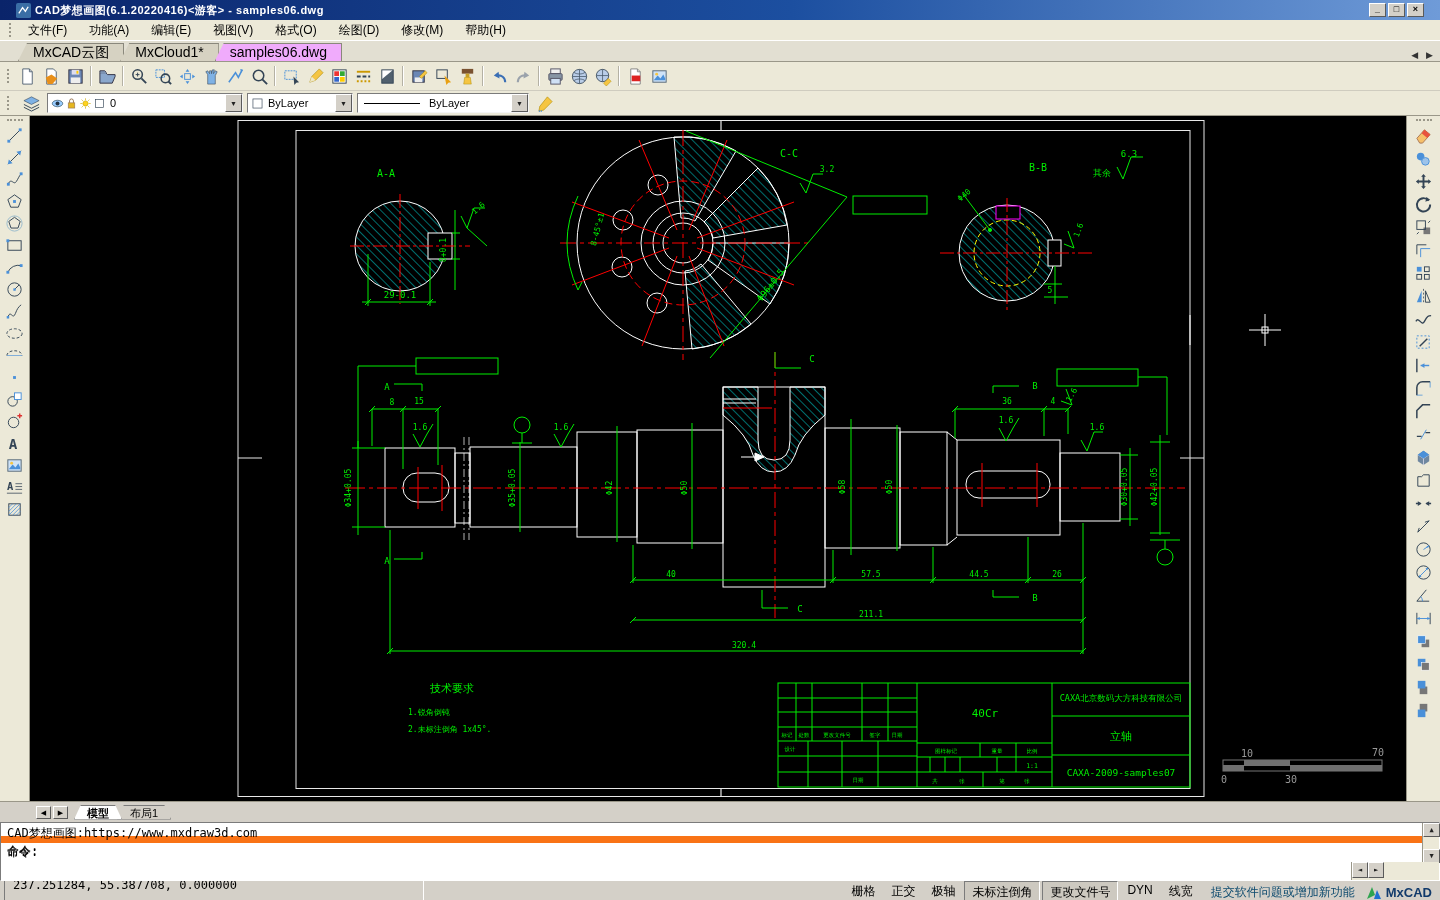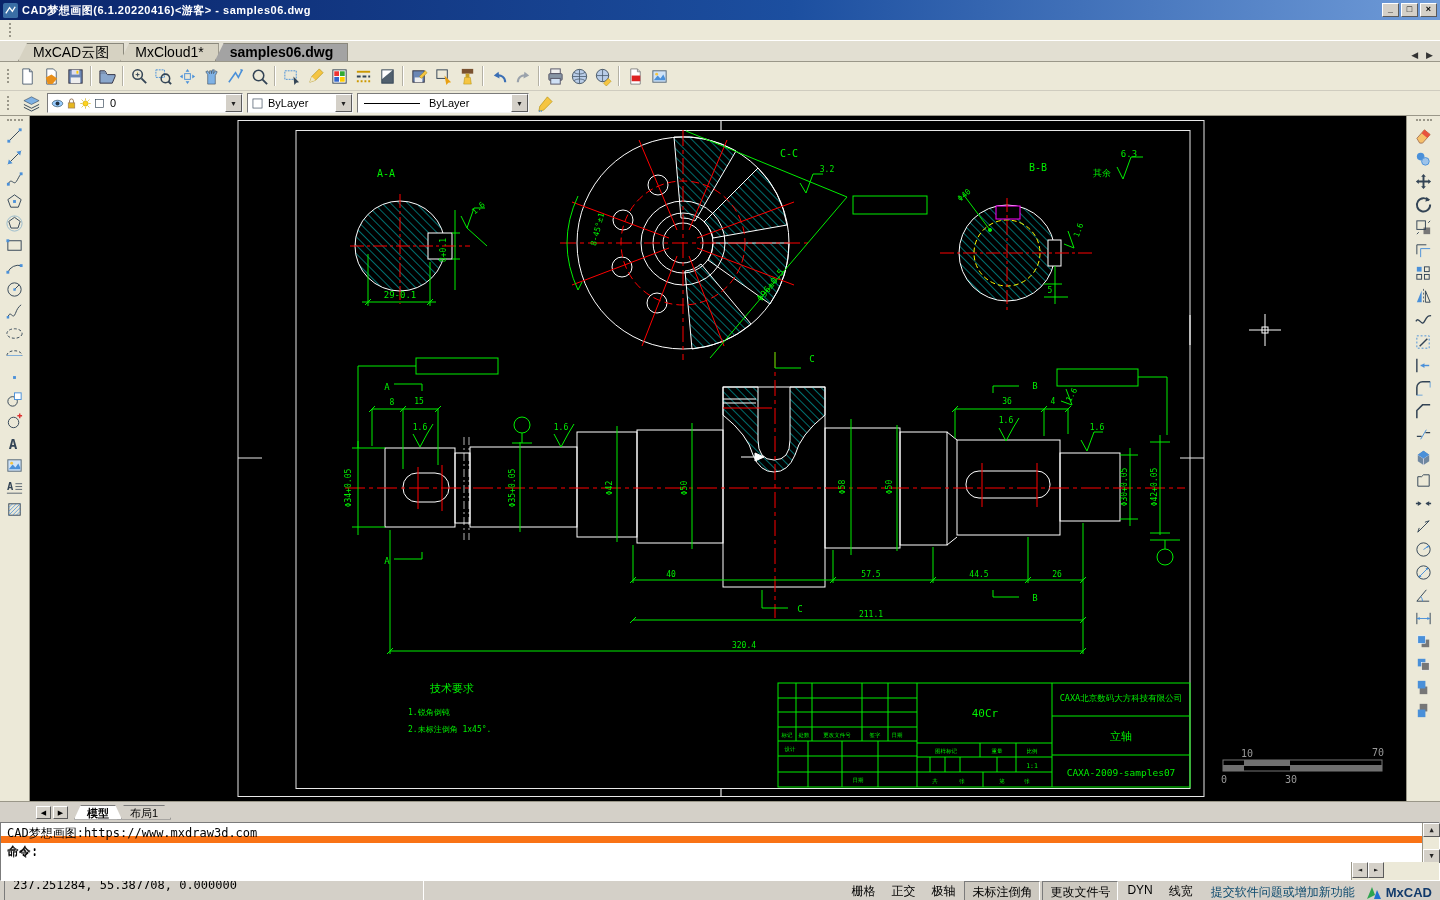--- a/index.html
+++ b/index.html
@@ -1,34 +1,34 @@
 <!DOCTYPE html>
 <html><head>
 <meta charset="utf-8">
 <style>
   *{box-sizing:border-box;margin:0;padding:0}
   html,body{width:1440px;height:900px;overflow:hidden}
   body{font-family:"Liberation Sans",sans-serif;font-size:12px;background:#d4d0c8;color:#000}
   
   .titlebar{height:20px;background:linear-gradient(90deg,#0a246a 0%,#1c4fa0 55%,#6f9bd8 100%);
-    display:flex;align-items:center;padding:0 3px;color:#fff;font-size:11px;font-weight:bold}
+    display:flex;align-items:center;padding:0 16px;color:#fff;font-size:11px;font-weight:bold}
   .titlebar .app-ico{width:15px;height:15px;margin-right:4px;flex:0 0 auto}
   .title-text{white-space:nowrap;letter-spacing:.5px}
   .winbtns{margin-left:auto;display:flex}
   .win-btn{width:17px;height:14px;margin-left:2px;background:#d4d0c8;color:#000;
     border:1px solid;border-color:#fff #5a5a5a #5a5a5a #fff;font-size:9px;line-height:11px;text-align:center;font-weight:bold}
   
   .menubar{height:21px;background:#ece9d8;display:flex;align-items:center;border-bottom:1px solid #fff;padding-left:4px}
   .grip{width:3px;height:14px;border-left:2px dotted #9a9789;margin:0 5px}
   .menu-item{padding:2px 11px;font-size:12px}
   
   .tabrow{height:21px;background:#e2dfd2;display:flex;align-items:flex-end;padding-left:18px;border-bottom:1px solid #9a9789}
   .doc-tab{height:18px;line-height:17px;padding:0 14px;font-size:14px;background:#d6d2c2;border:1px solid #8a887c;border-bottom:none;
     clip-path:polygon(9px 0,100% 0,100% 100%,0 100%);margin-right:-4px}
-  .doc-tab.active{background:#a3a3a3;font-weight:bold;z-index:2;position:relative}
+  .doc-tab.active{background:#f0abfc;font-weight:normal;z-index:2;position:relative}
   .tab-scroll{margin-left:auto;display:flex;align-items:center;padding-right:4px;gap:2px}
   .tab-arrow{font-size:9px;color:#333;padding:1px 3px}
   
   .toolbar{height:29px;background:#ece9d8;display:flex;align-items:center;padding-left:2px;border-bottom:1px solid #cfccbf}
   .tb-btn{width:24px;height:24px;display:flex;align-items:center;justify-content:center;border:1px solid transparent}
   .tb-btn svg{width:19px;height:19px}
   .tb-sep{width:2px;height:20px;border-left:1px solid #b4b1a4;border-right:1px solid #fff;margin:0 3px}
   .propsbar{height:25px;background:#ece9d8;display:flex;align-items:center;border-bottom:1px solid #9a9789;gap:4px;padding-left:2px}
   .combo{height:20px;background:#fff;border:1px solid;border-color:#7b7b7b #f4f4f4 #f4f4f4 #7b7b7b;display:flex;align-items:center;font-size:11px;padding-left:3px}
   .combo .mini{width:13px;height:13px;margin-right:1px}
@@ -86,20 +86,30 @@
   <span class="title-text">CAD梦想画图(6.1.20220416)&lt;游客&gt; - samples06.dwg</span>
   <span class="winbtns">
       <span class="win-btn">_</span>
       <span class="win-btn">□</span>
       <span class="win-btn">×</span>
     </span>
 </div>
 
 <div class="menubar">
   <span class="grip"></span>
+  <span id="menubar-items" style="display:flex">
+      <span class="menu-item">文件(F)</span>
+      <span class="menu-item">功能(A)</span>
+      <span class="menu-item">编辑(E)</span>
+      <span class="menu-item">视图(V)</span>
+      <span class="menu-item">格式(O)</span>
+      <span class="menu-item">绘图(D)</span>
+      <span class="menu-item">修改(M)</span>
+      <span class="menu-item">帮助(H)</span>
+    </span>
 </div>
 
 <div class="tabrow">
   <span id="doc-tabs" style="display:flex;align-items:flex-end">
       <span class="doc-tab">MxCAD云图</span>
       <span class="doc-tab">MxCloud1*</span>
       <span class="doc-tab active">samples06.dwg</span>
     </span>
   <span class="tab-scroll">
     <span class="tab-arrow">◀</span>

